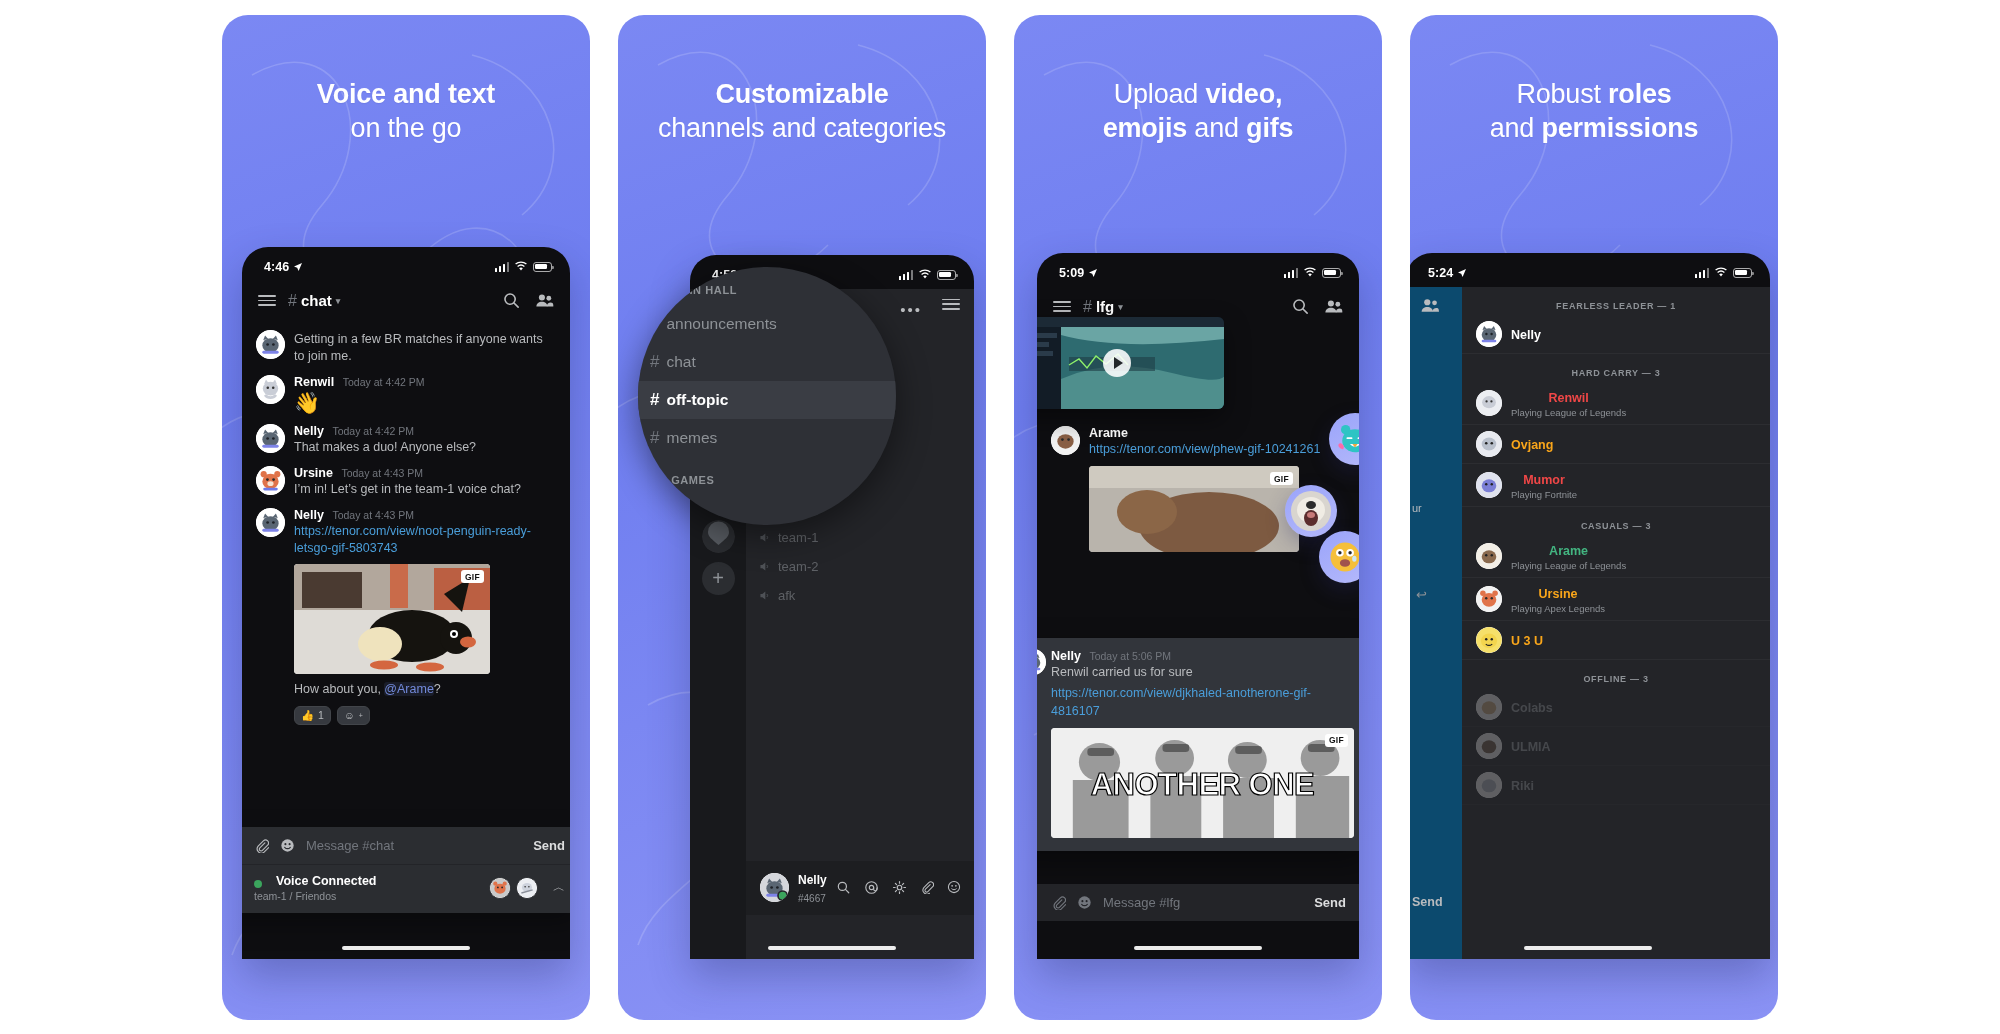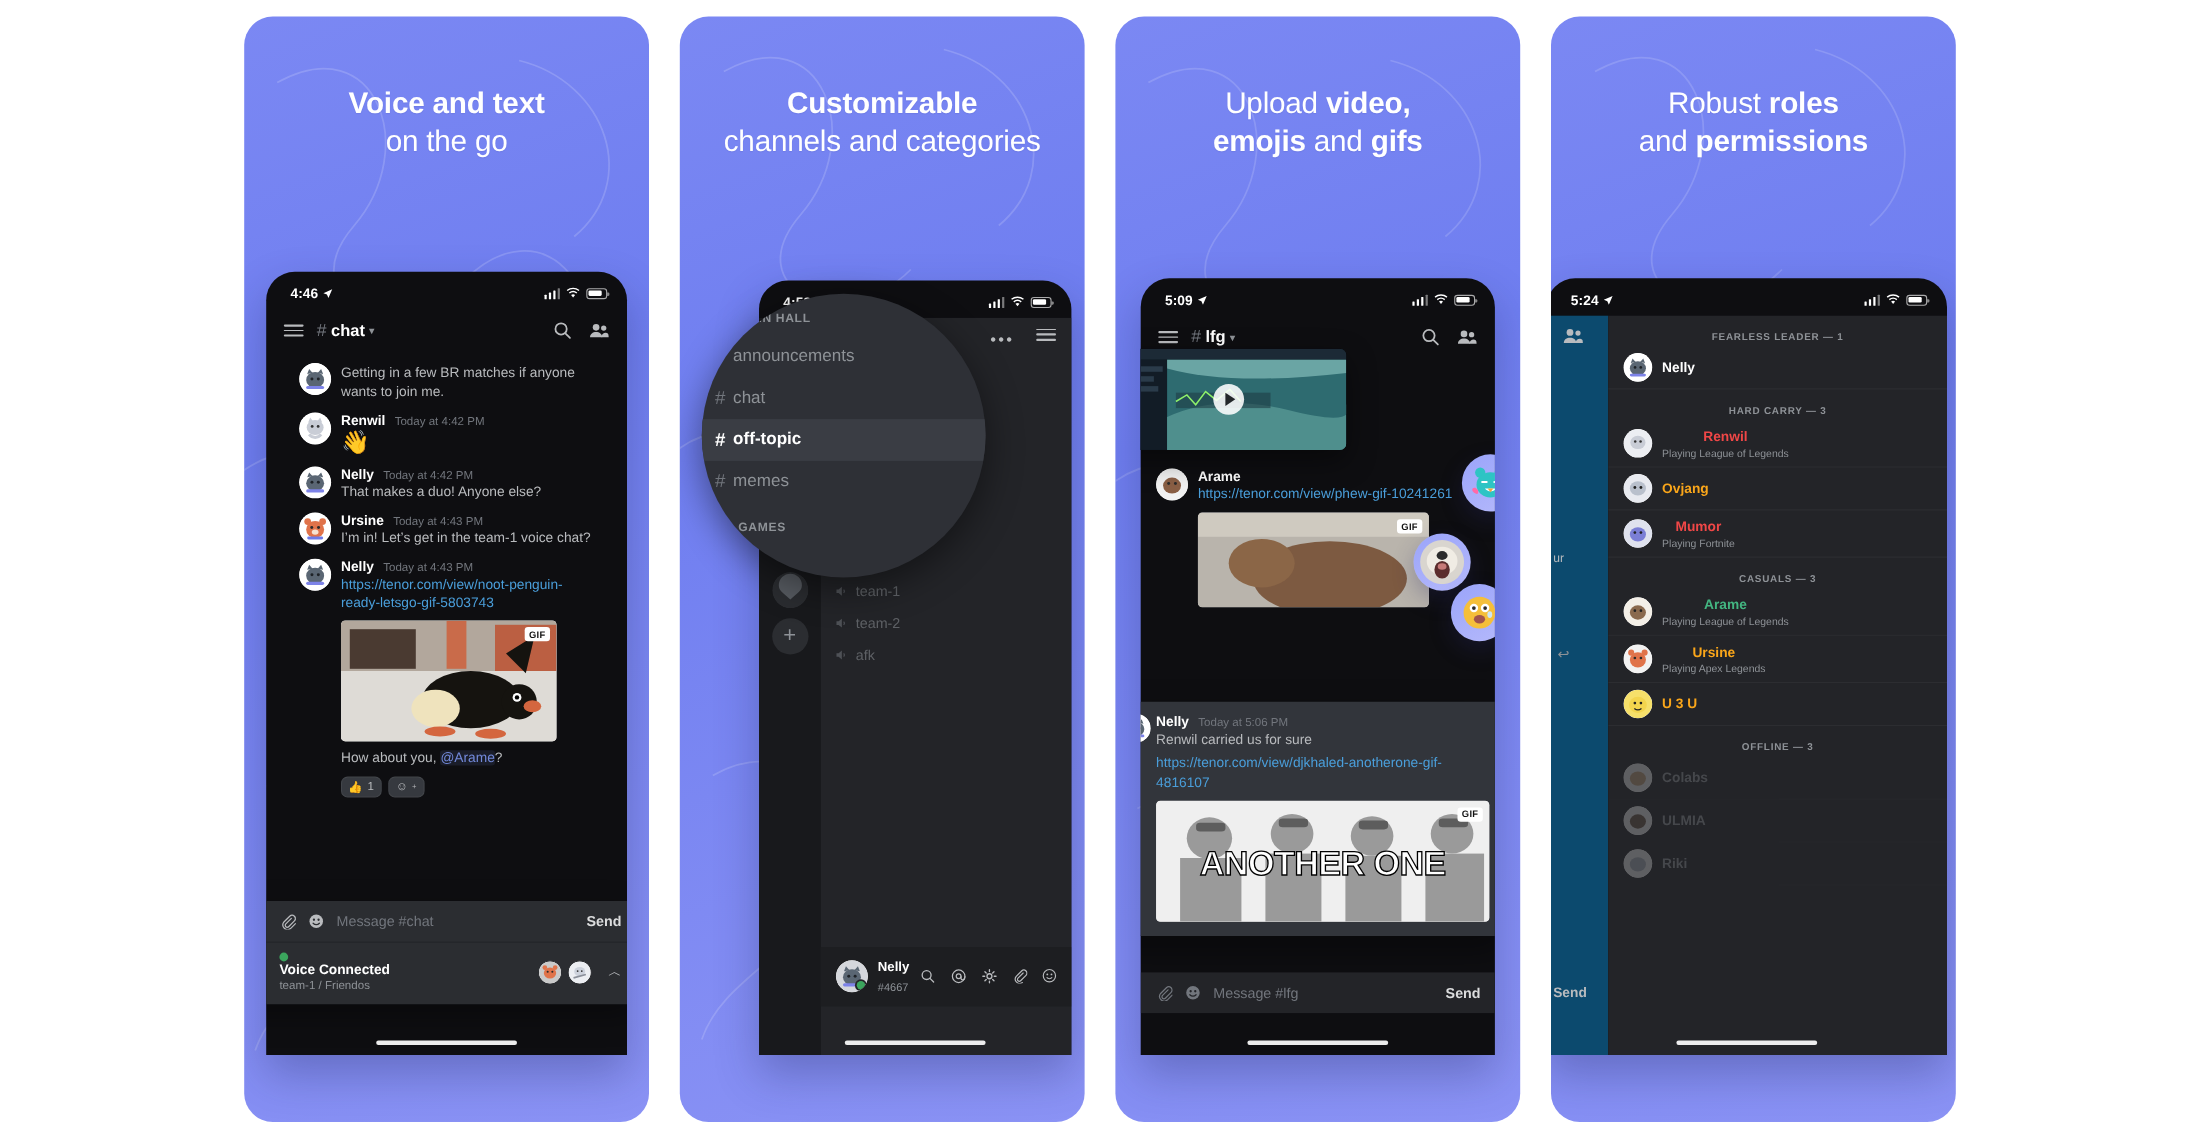--- a/index.html
+++ b/index.html
@@ -84,21 +84,21 @@
   }
   .hamburger { display:flex; flex-direction:column; gap:3px; width:18px; cursor:pointer;}
   .hamburger i { height:1.8px; background:#b9bbbe; border-radius:1px; display:block;}
   .chan-title { font-size: 15px; font-weight: 700; color:#fff; display:flex; align-items:center; gap:4px;}
   .chan-title .hash { color:#72767d; font-weight: 400; font-size: 16px;}
   .caret { font-size: 9px; color:#8e9297; }
   .nav-right { margin-left:auto; display:flex; align-items:center; gap:14px; color:#b9bbbe;}
   .ic { width:19px; height:19px; display:block; }
 
   
-  .chat { padding: 2px 16px 0; }
+  .chat { padding: 2px 0 0; }
   .msg { display:flex; gap:9px; padding: 7px 14px 2px; }
   .av {
     width: 29px; height:29px; border-radius:50%; flex:0 0 auto;
     background:#fff; overflow:hidden; position:relative;
   }
   .av svg { width:100%; height:100%; display:block; }
   .mbody { min-width:0; flex:1; }
   .mhead { font-size:12.5px; color:#fff; font-weight:700; }
   .mhead .ts { color:#72767d; font-weight:400; font-size:10.5px; margin-left:5px;}
   .mtext { font-size:12.5px; color:#b9bbbe; line-height:1.42; margin-top:1px; word-wrap:break-word;}
@@ -119,21 +119,21 @@
   .inputcard {
     position:absolute; left:-32px; right:-8px; bottom: 46px;
     background:#2b2d31; border-radius:9px;
     box-shadow: 0 10px 26px rgba(0,0,0,.35);
     overflow:hidden;
   }
   .inputrow { display:flex; align-items:center; gap:11px; padding:11px 13px 11px 44px;}
   .inputrow .ph { color:#72767d; font-size:13px; flex:1;}
   .sendbtn { color:#dcddde; font-size:13px; font-weight:600; margin-left:auto;}
   .vcrow { display:flex; align-items:center; padding:9px 13px 11px 44px; border-top:1px solid #232428;}
-  .vctitle { color:#fff; font-size:12.5px; font-weight:700; display:flex; align-items:flex-start; gap:0;flex-direction:column;}
+  .vctitle { color:#fff; font-size:12.5px; font-weight:700; display:flex; align-items:flex-end; gap:14px;}
   .dot { width:8px; height:8px; border-radius:50%; background:#3ba55d; display:inline-block;}
   .vcsub { color:#8e9297; font-size:10.5px; margin-top:2px;}
   .vcavs { margin-left:auto; display:flex; align-items:center; gap:5px;}
   .vcavs .av { width:22px; height:22px; border:1.5px solid #2b2d31;}
   .chev { color:#b9bbbe; font-size:12px; margin-left:10px;}
 
   .homebar { position:absolute; bottom:9px; left:50%; transform:translateX(-50%);
              width:128px; height:4px; background:#fff; border-radius:2px; opacity:.92;}
 
   

